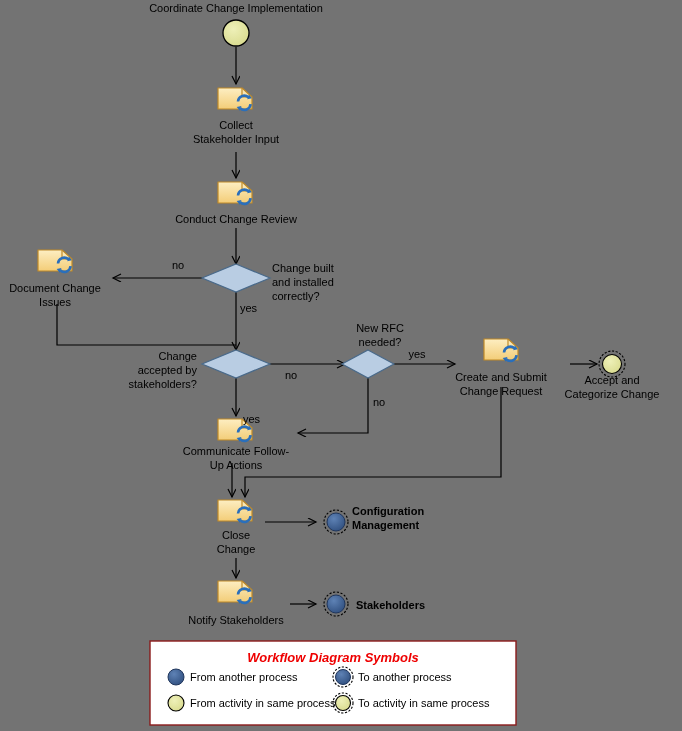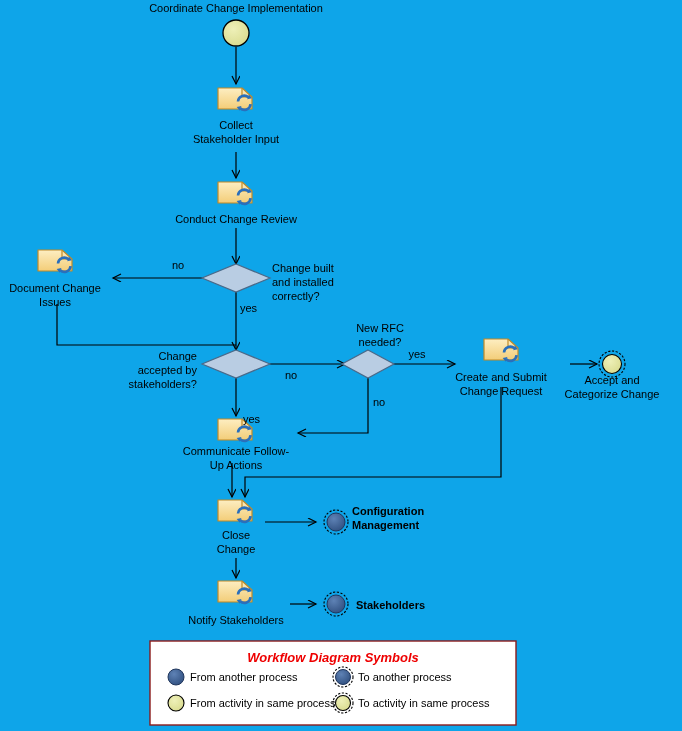--- a/index.html
+++ b/index.html
@@ -9,21 +9,21 @@
     background: #ffffff;
   }
   body {
     font-family: "Liberation Sans", sans-serif;
     color: #000000;
   }
   #canvas {
     position: relative;
     width: 682px;
     height: 731px;
-    background: #0ea5e9;
+    background: #737373;
     overflow: hidden;
   }
   svg#diagram {
     position: absolute;
     left: 0;
     top: 0;
     width: 682px;
     height: 731px;
   }
   .lbl {

